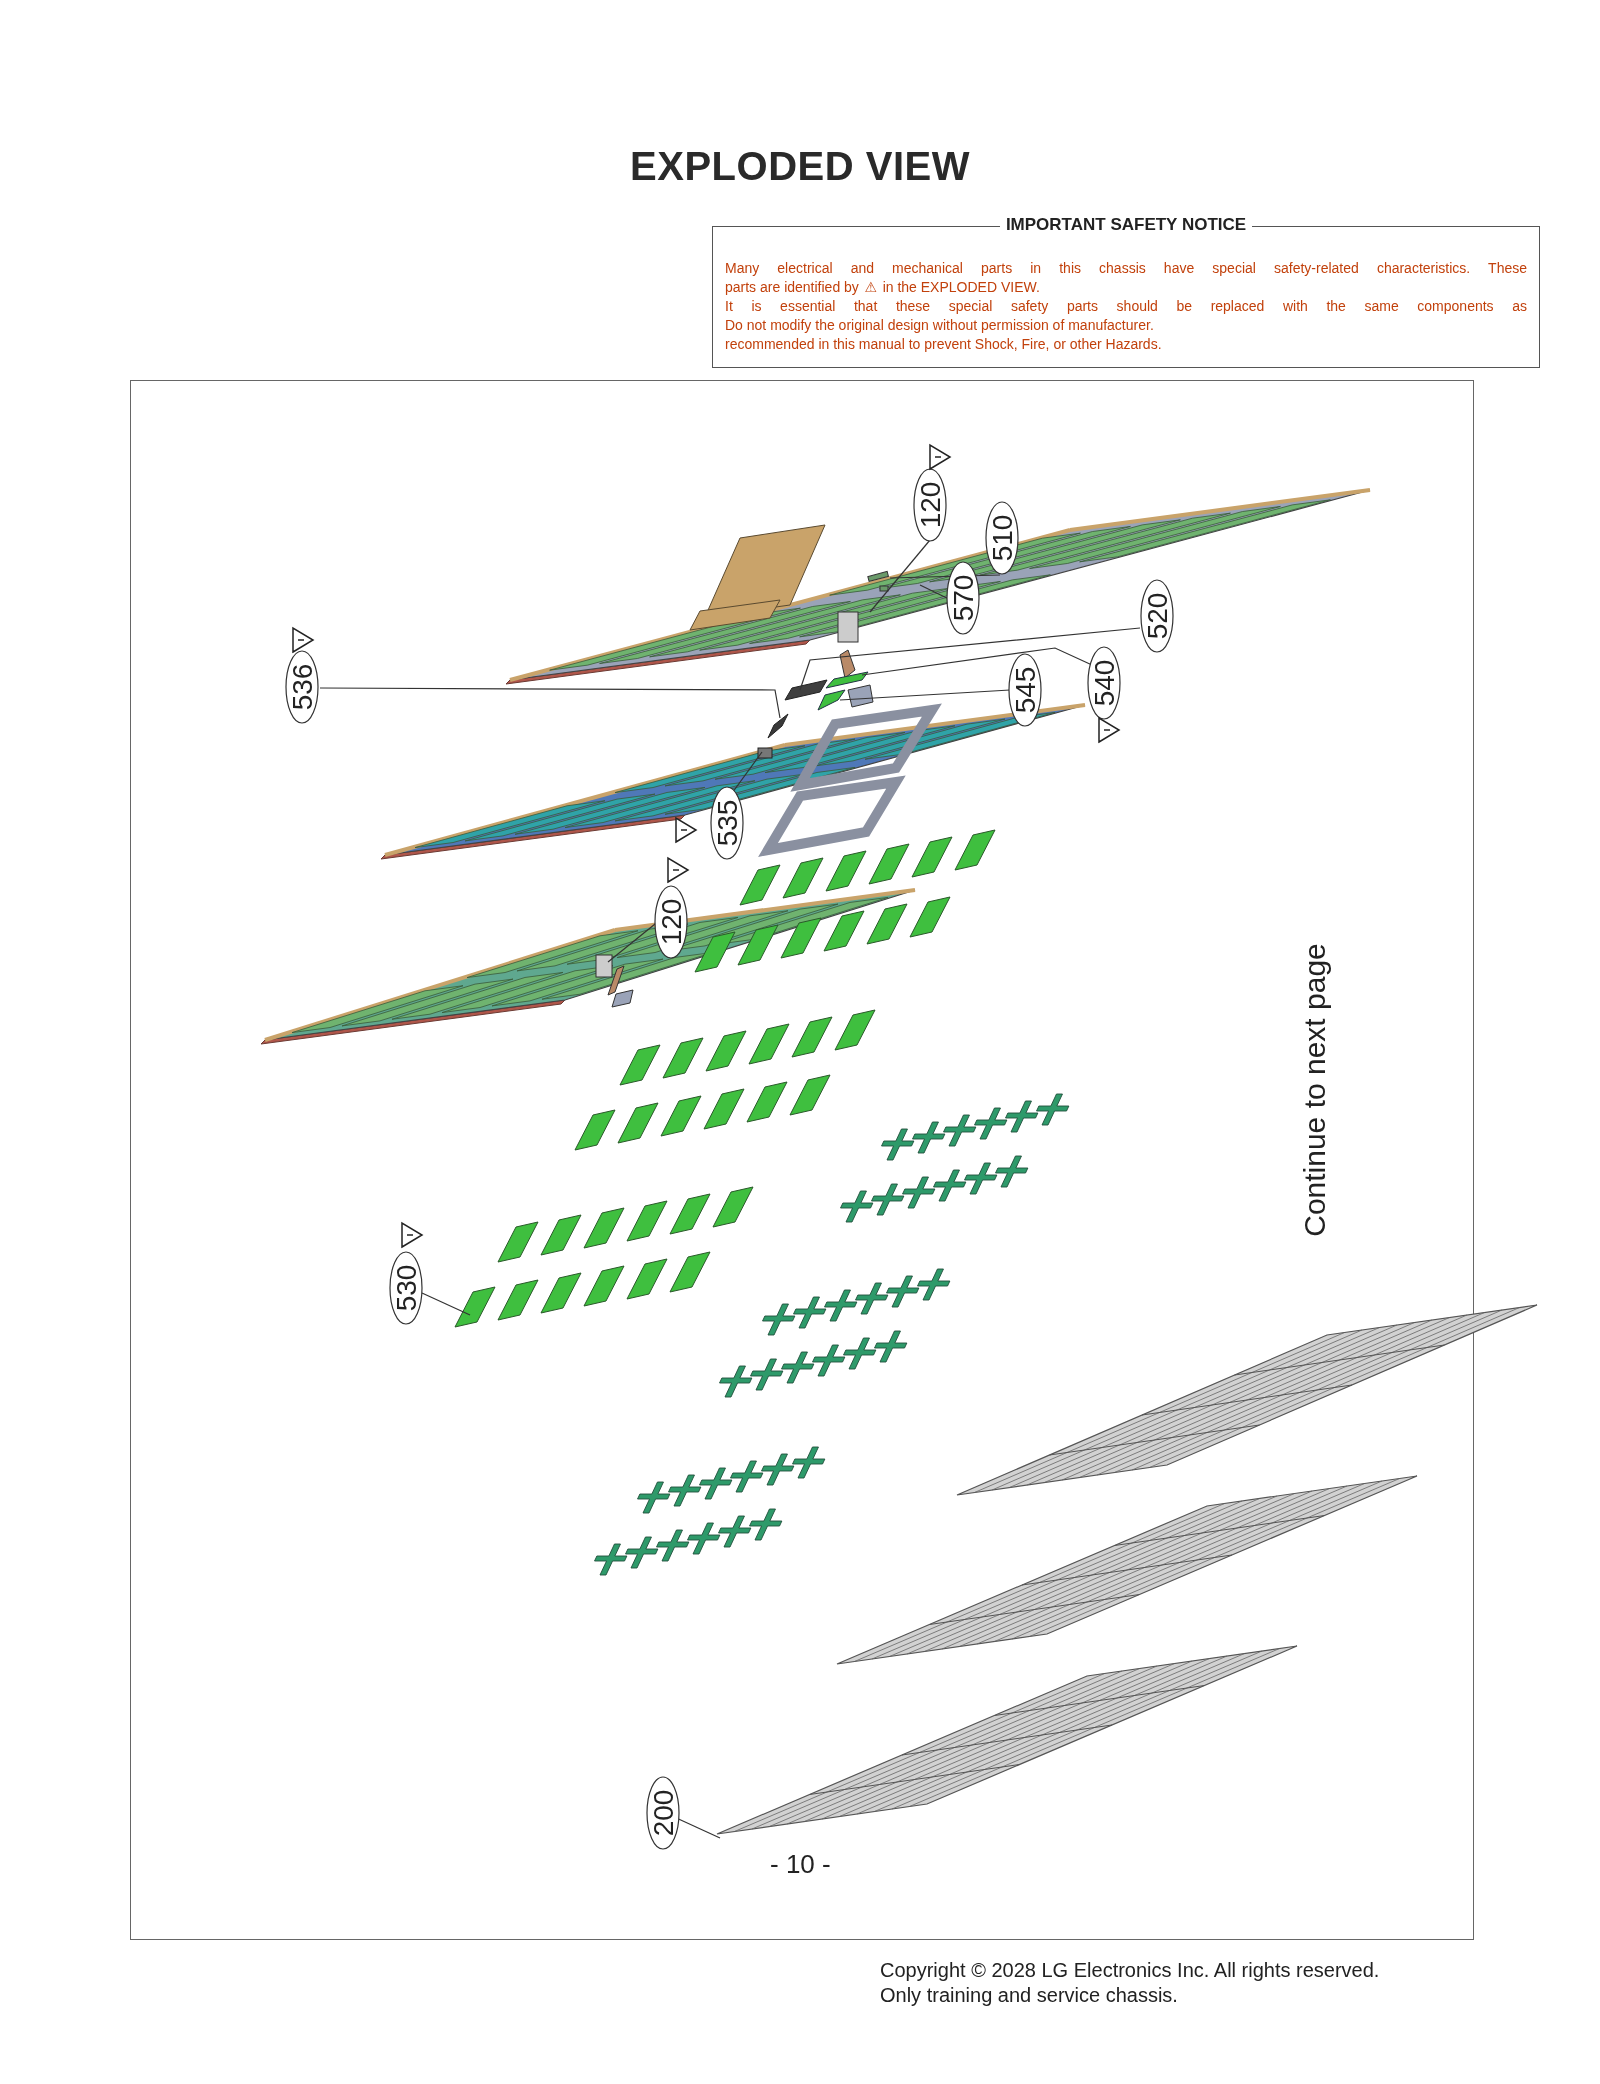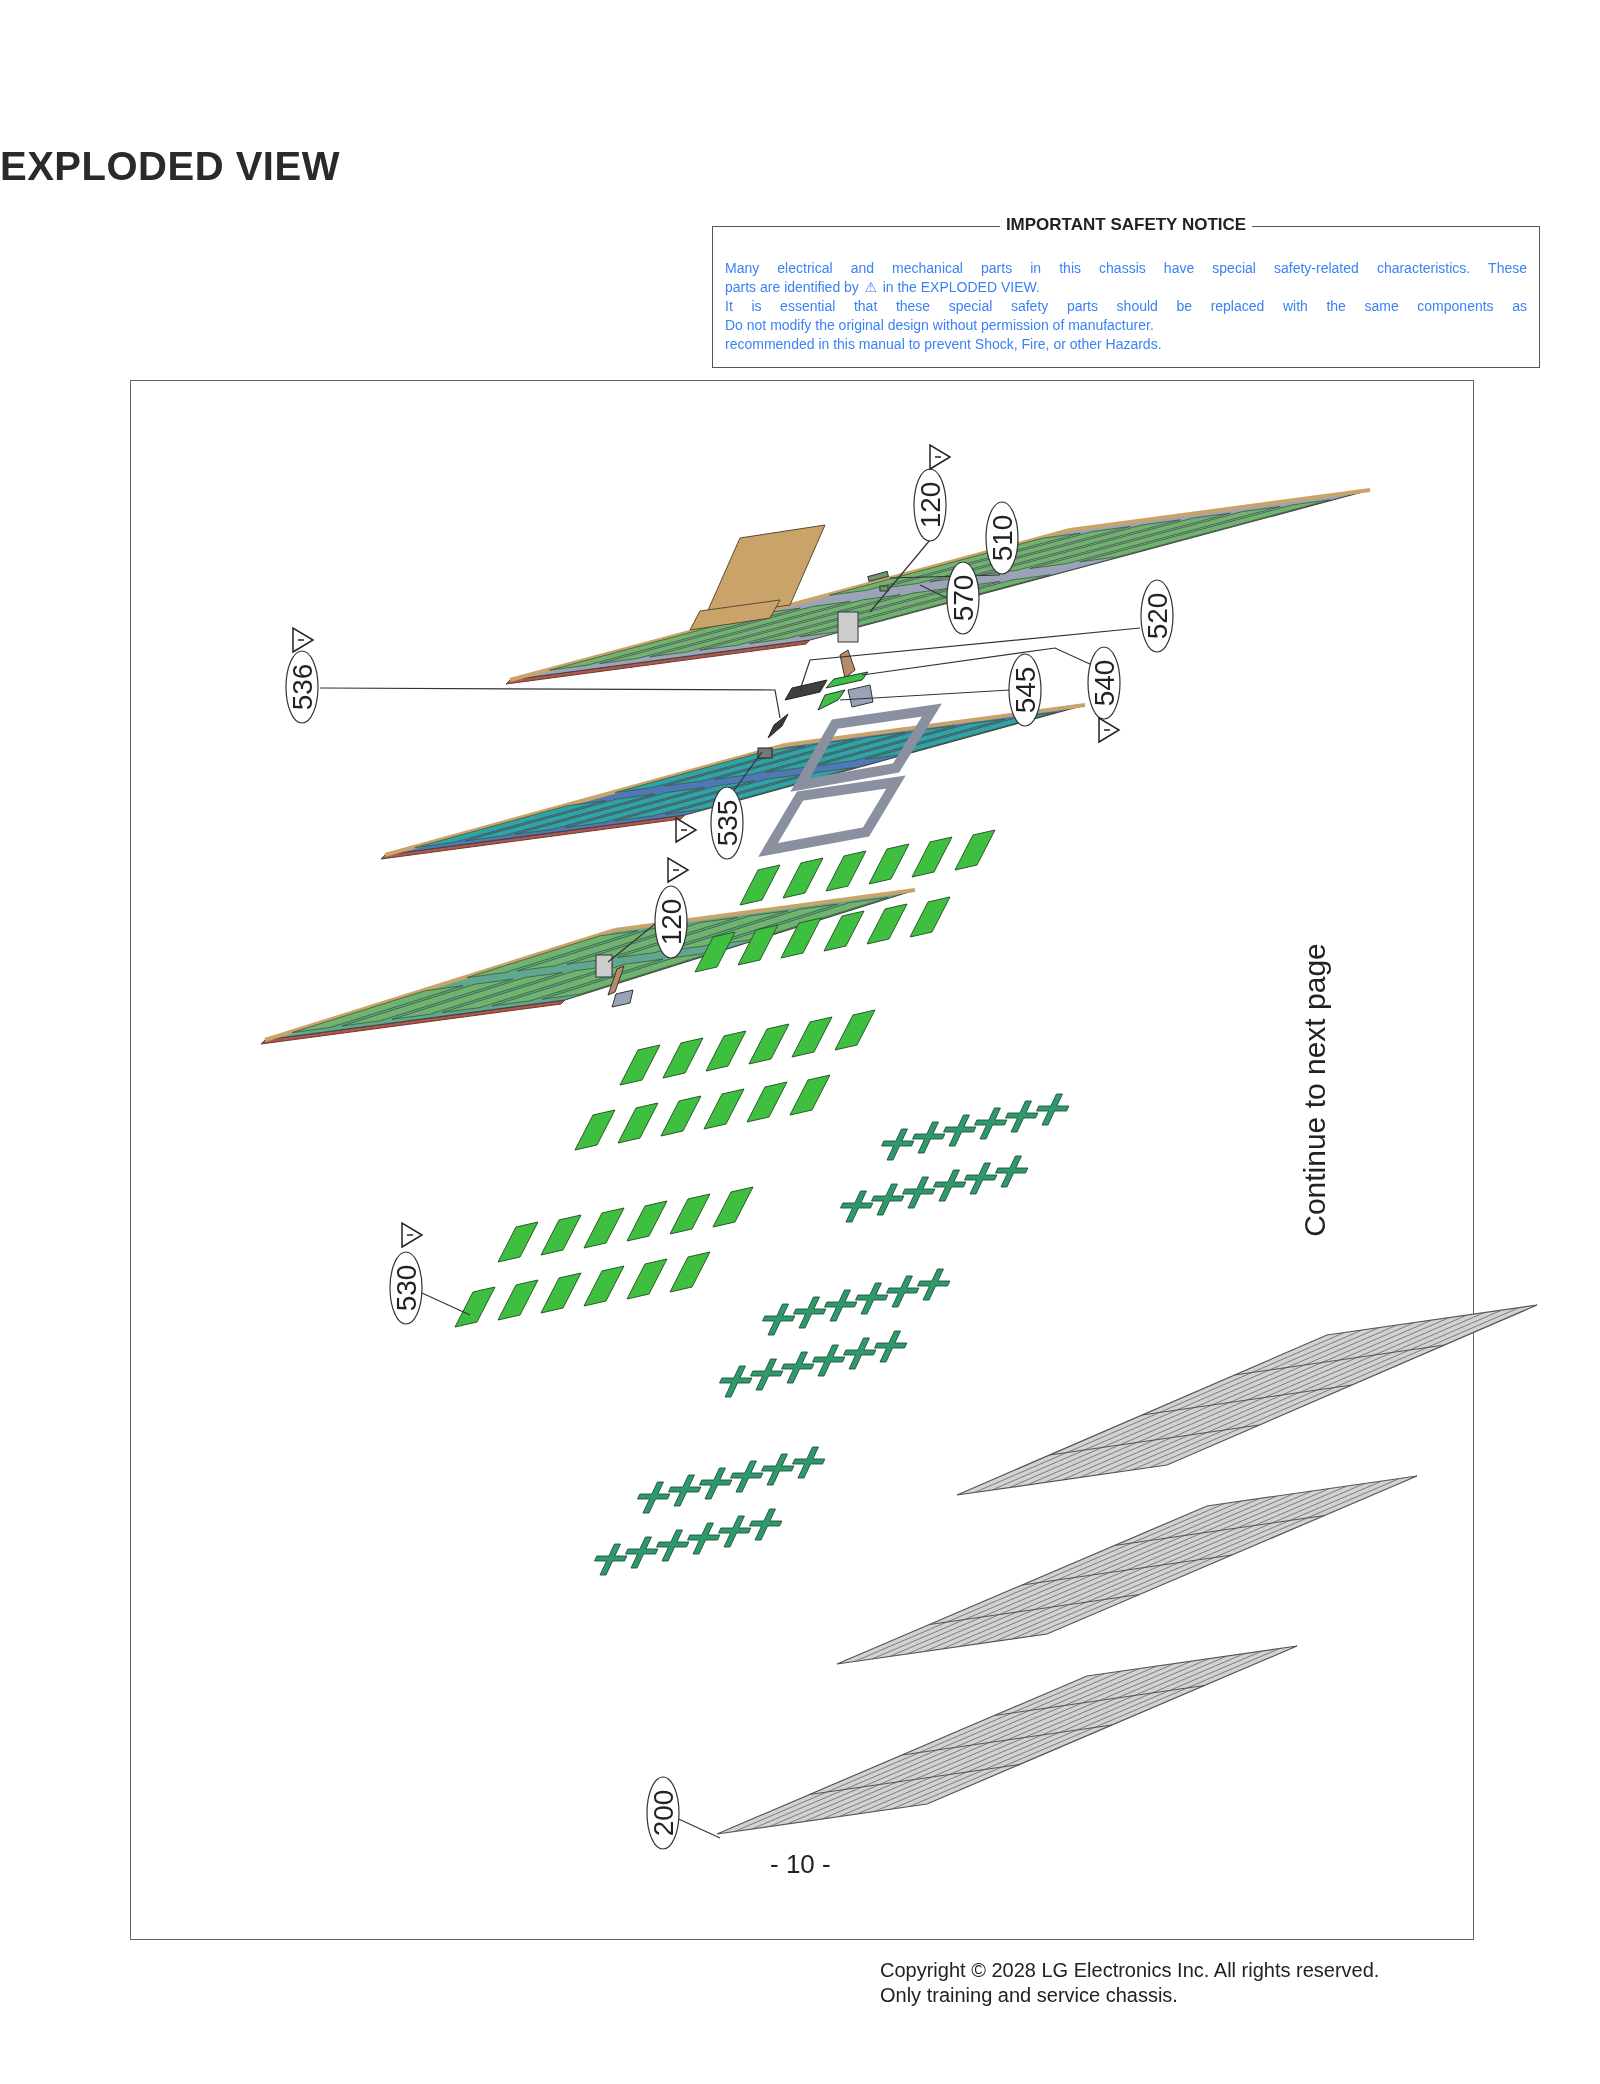--- a/index.html
+++ b/index.html
@@ -1,21 +1,21 @@
 <!DOCTYPE html>
 <html><head>
 <meta charset="utf-8">
 <style>
   html, body { margin:0; padding:0; background:#ffffff; }
   body { width:1600px; height:2084px; position:relative; overflow:hidden; font-family:"Liberation Sans", sans-serif; color:#222; }
-  .title { position:absolute; left:0; width:1600px; top:144px; font-size:40px; font-weight:bold; color:#2a2a2a; letter-spacing:0.5px; }
+  .title { position:absolute; left:0; width:1600px; top:144px; text-align:center; font-size:40px; font-weight:bold; color:#2a2a2a; letter-spacing:0.5px; }
   .notice { position:absolute; left:712px; top:226px; width:828px; height:142px; border:1.5px solid #555; box-sizing:border-box; }
   .notice-title { position:absolute; top:-12px; left:0; width:100%; text-align:center; }
   .notice-title span { background:#fff; padding:0 6px; font-size:17px; font-weight:bold; color:#222; }
-  .notice-body { position:absolute; left:12px; right:12px; top:32px; font-size:14px; line-height:19px; color:#3b82f6; }
+  .notice-body { position:absolute; left:12px; right:12px; top:32px; font-size:14px; line-height:19px; color:#c2410c; }
   .notice-body p { margin:0; text-align:justify; }
   .notice-body p.j { text-align-last:justify; }
   .tri { display:inline-block; width:16px; text-align:center; font-size:14px; }
   .frame { position:absolute; left:130px; top:380px; width:1344px; height:1560px; border:1.5px solid #666; box-sizing:border-box; }
   svg.diagram { position:absolute; left:0; top:0; }
   .continue { position:absolute; left:1315px; top:1090px; transform:translate(-50%,-50%) rotate(-90deg); font-size:30px; color:#222; white-space:nowrap; }
   .pagenum { position:absolute; left:770px; top:1849px; font-size:26px; color:#222; }
   .copyright { position:absolute; left:880px; top:1958px; font-size:20px; line-height:25px; color:#222; }
 </style>
 </head>

